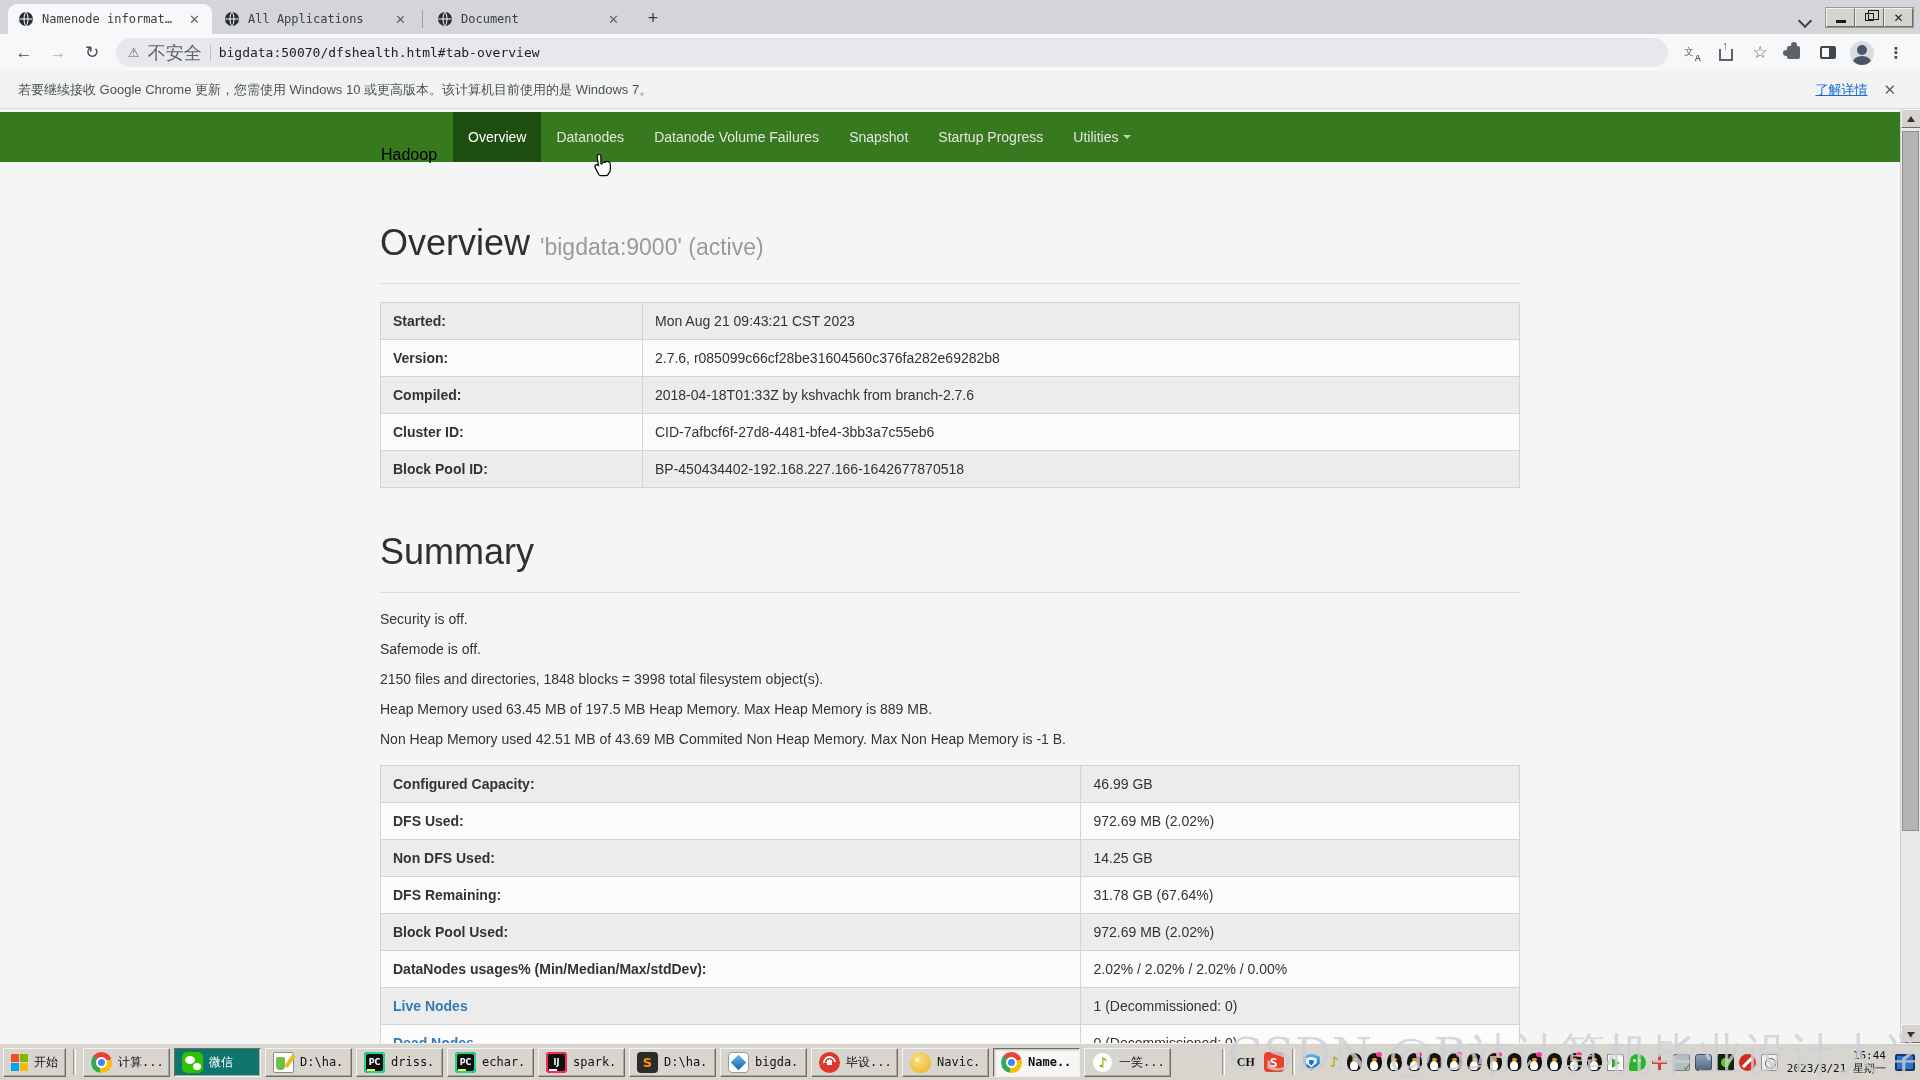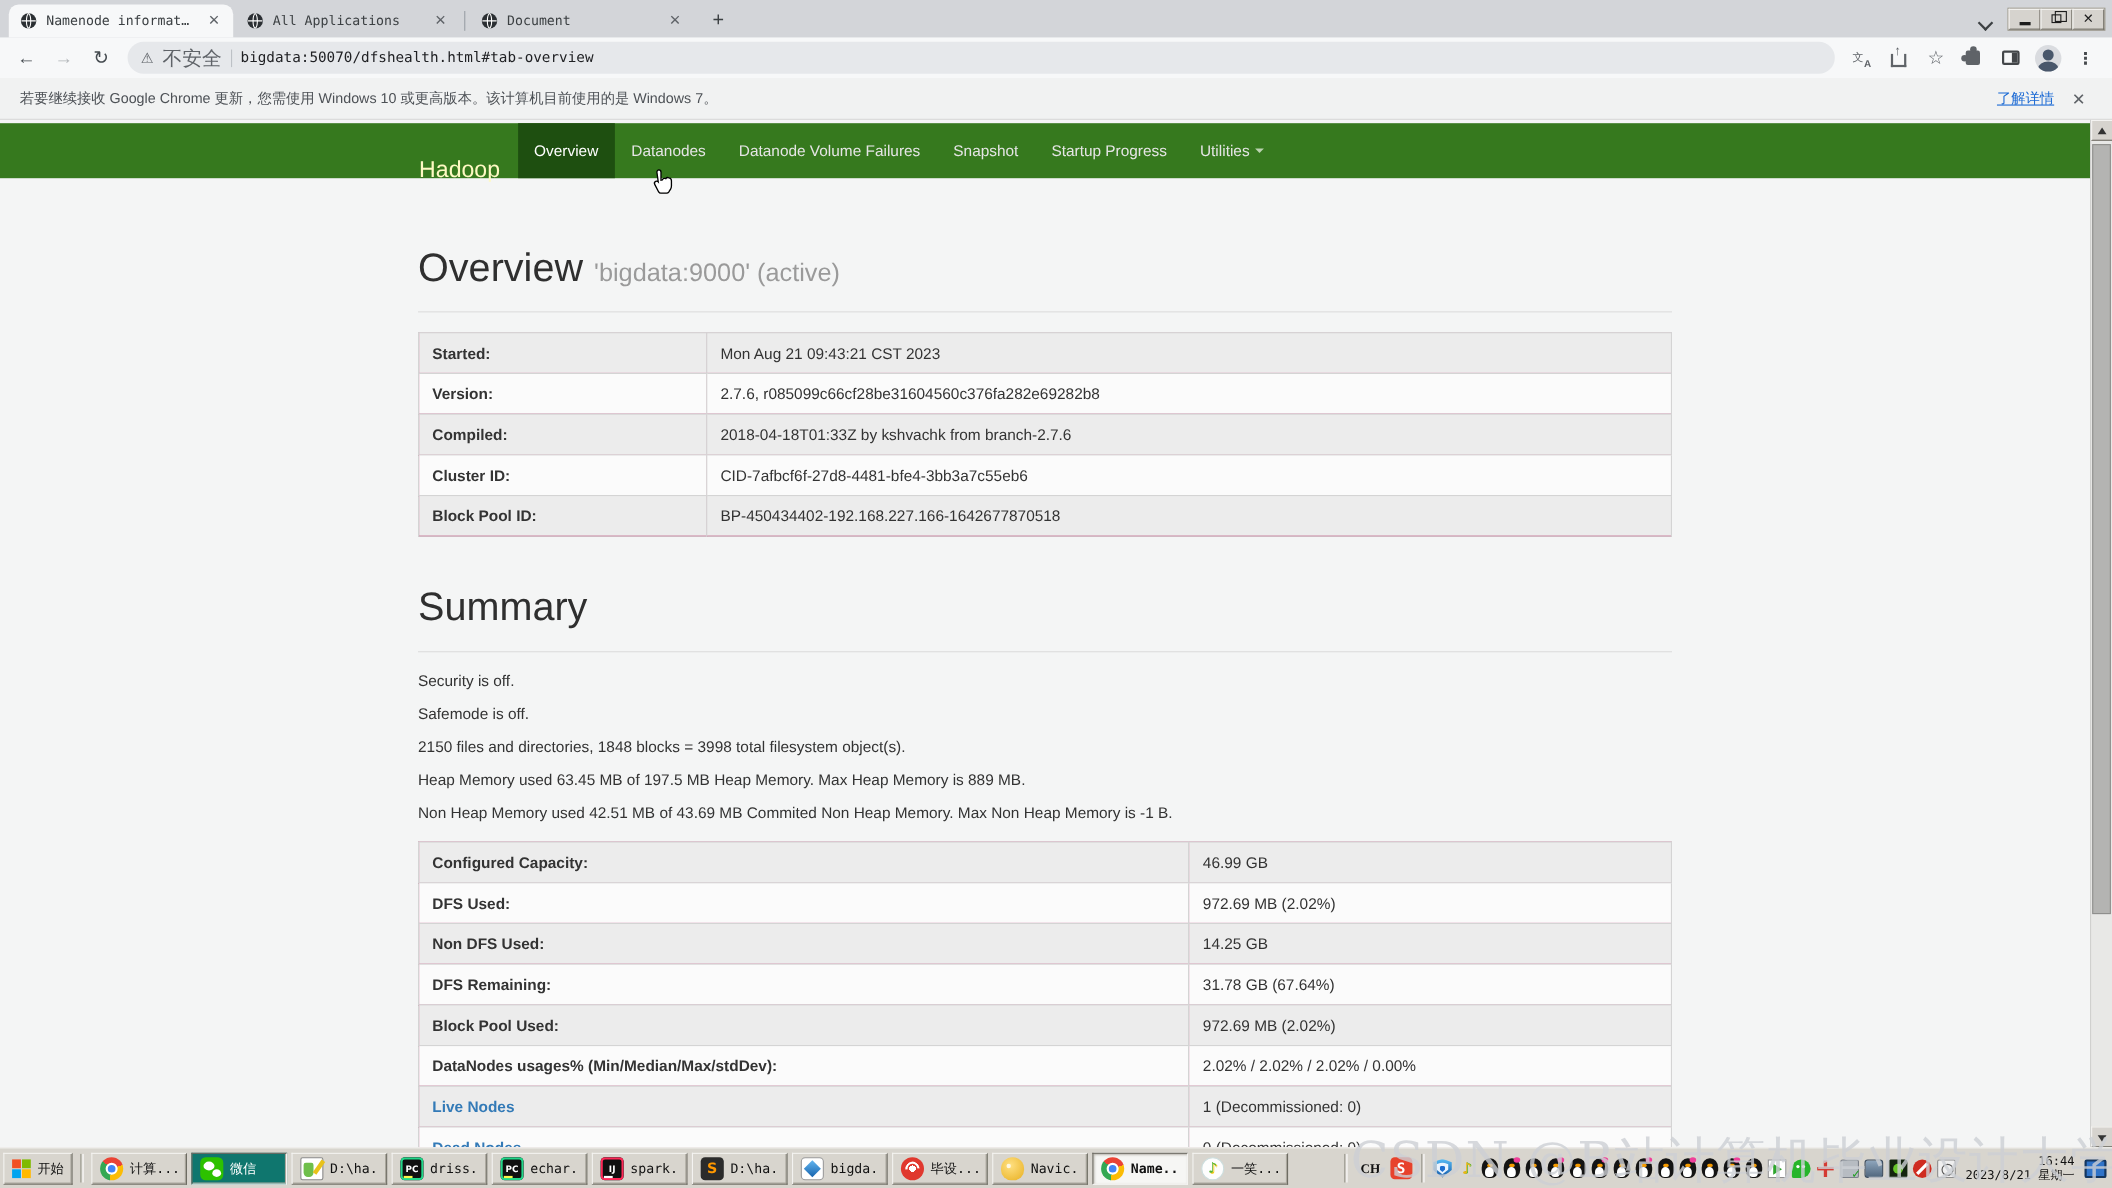--- a/index.html
+++ b/index.html
@@ -55,33 +55,33 @@
   
   .notice { height:38px; background:#f1f2f2; border-bottom:1px solid #d8d8d8; display:flex; align-items:center; padding:0 18px; font-size:13px; color:#4d5156; gap:10px;justify-content:space-between; }
   .notice-text { flex:1; }
   .notice-link { color:#1a69d4; text-decoration:underline; font-size:13px; }
   .notice-close { color:#5f6368; font-size:15px; padding:0 6px; }
 
   
   .viewport { position:absolute; top:109px; left:0; right:20px; bottom:37px; background:#f4f5f5; overflow:hidden; }
   .navbar { height:50px; background:#36791e; margin-top:3px; }
   .nav-inner { width:1170px; margin:0 auto; height:100%; display:flex; align-items:stretch; }
-  .brand { color:#fef9c3; font-size:21px; display:flex; align-items:center; padding:0 16px;margin-top:36px; }
+  .brand { color:#000000; font-size:16px; display:flex; align-items:center; padding:0 16px;margin-top:36px; }
   .nav-item { display:flex; align-items:center; padding:0 15px; color:#e5e5e5; font-size:14px; text-decoration:none; }
   .nav-item.active { background:#1e4f10; color:#fff; }
   .caret { display:inline-block; margin-left:5px; border-left:4px solid transparent; border-right:4px solid transparent; border-top:4px solid #bcd3b1; }
   .cursor-hand { position:absolute; left:592px; top:44px; z-index:5; }
 
   .container { width:1170px; margin:0 auto; padding:0 15px; color:#333; }
   .page-header { border-bottom:1px solid #ddd; padding-bottom:20px; }
   .ph1 { margin:62px 0 18px; }
   .ph2 { margin:45px 0 16px; }
   .page-header h1 { font-size:36px; font-weight:500; line-height:1.08; color:#2f2f2f; }
   .page-header h1 small { font-size:23px; color:#9a9a9a; font-weight:400; }
-  .kv-table { width:100%; border-collapse:collapse; border:1px solid #d4d4d4; background:#be185d; font-size:14px; }
+  .kv-table { width:100%; border-collapse:collapse; border:1px solid #d4d4d4; background:#15803d; font-size:14px; }
   .kv-table th, .kv-table td { border:1px solid #d4d4d4; padding:8px 12px; text-align:left; font-weight:normal; height:37px; }
   .kv-table th { font-weight:bold; color:#333; }
   .kv-table tr:nth-child(odd) { background:#ececec; }
   .kv-table tr:nth-child(even) { background:#fbfbfb; }
   .t1 th { width:23%; }
   .t2 th { width:61.5%; }
   .kv-table a { color:#337ab7; text-decoration:none; font-weight:bold; }
   .summary-lines { margin-top:16px; }
   .summary-lines p { font-size:14px; line-height:20px; margin:0 0 10px; }
   .mt16 { margin-top:16px; }

